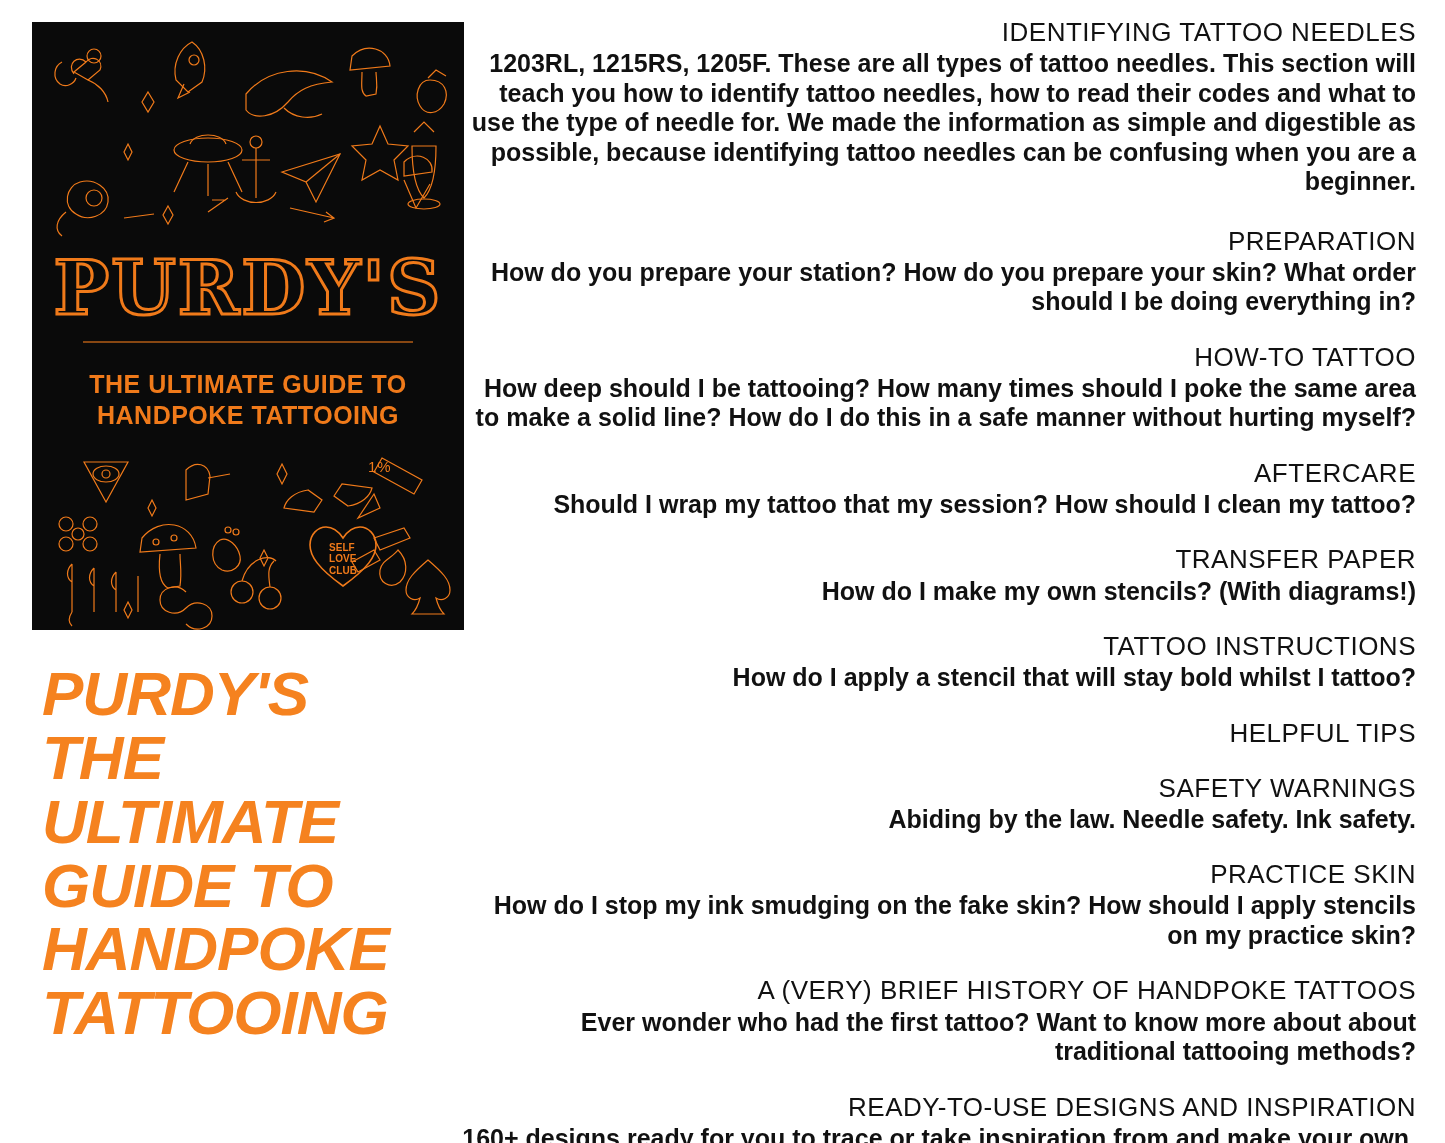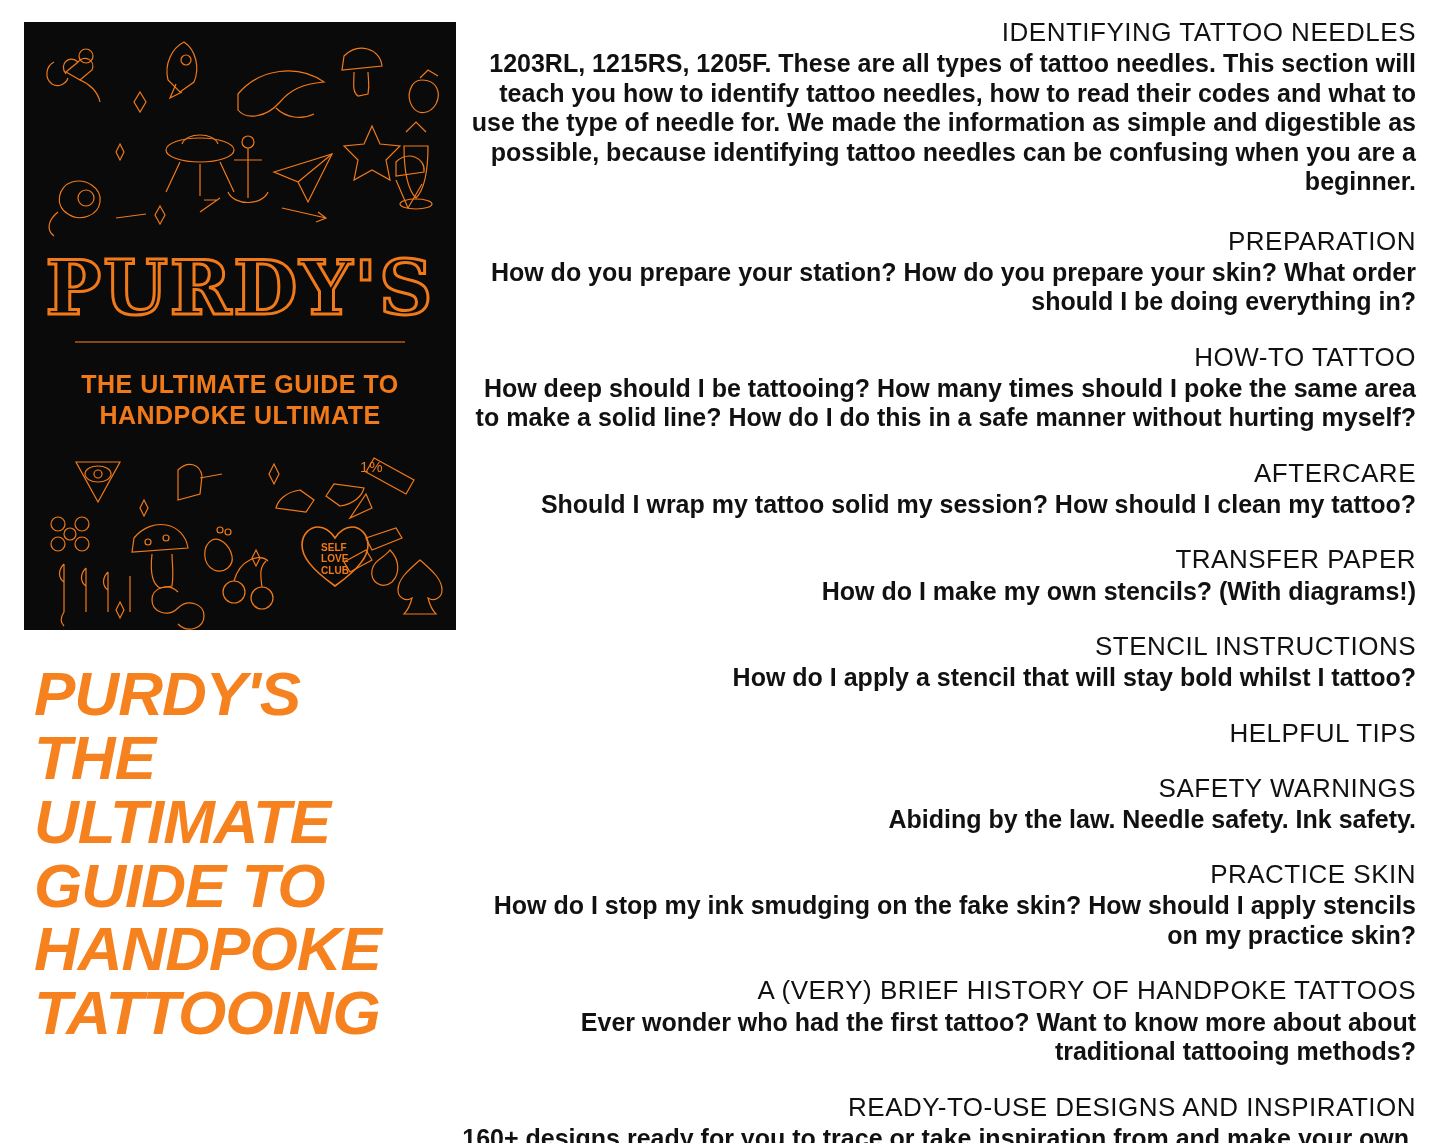--- a/index.html
+++ b/index.html
@@ -12,21 +12,21 @@
     width: 1445px;
     height: 1143px;
     position: relative;
     font-family: "DejaVu Sans", sans-serif;
     overflow: hidden;
   }
 
   
   #left-column {
     position: absolute;
-    left: 4px;
+    left: 12px;
     top: 0;
     width: 460px;
     height: 1143px;
   }
 
   
   #book-cover {
     position: absolute;
     left: 20px;
     top: 22px;
@@ -212,21 +212,21 @@
       <path d="M96 122 l4 8 l-4 8 l-4-8z"></path>
       <path d="M176 190 l20-14 M180 178 l14 0"></path>
       <path d="M92 196 l30-4"></path>
     </svg>
 
     <div id="cover-title-block">
       <h1 id="cover-wordmark">PURDY'S</h1>
       <div class="cover-divider"></div>
       <p id="cover-subtitle">
         <span>THE ULTIMATE GUIDE TO</span><br>
-        <span>HANDPOKE ULTIMATE</span>
+        <span>HANDPOKE TATTOOING</span>
       </p>
     </div>
 
     <svg id="cover-art-bottom" viewBox="0 0 432 188" fill="none" stroke="#F07A1A" stroke-width="1.2">
 
       <path d="M52 20 l44 0 l-22 40z"></path>
       <ellipse cx="74" cy="32" rx="13" ry="8"></ellipse>
       <circle cx="74" cy="32" r="4"></circle>
 
       <circle cx="46" cy="92" r="6"></circle>
@@ -313,30 +313,30 @@
     <p class="section-body">How do you prepare your station? How do you prepare your skin? What order should I be doing everything in?</p>
   </div>
 
   <div class="section">
     <h2 class="section-heading">HOW-TO TATTOO</h2>
     <p class="section-body">How deep should I be tattooing? How many times should I poke the same area to make a solid line? How do I do this in a safe manner without hurting myself?</p>
   </div>
 
   <div class="section">
     <h2 class="section-heading">AFTERCARE</h2>
-    <p class="section-body">Should I wrap my tattoo solid my session? How should I clean my tattoo?</p>
+    <p class="section-body">Should I wrap my tattoo that my session? How should I clean my tattoo?</p>
   </div>
 
   <div class="section">
     <h2 class="section-heading">TRANSFER PAPER</h2>
     <p class="section-body">How do I make my own stencils? (With diagrams!)</p>
   </div>
 
   <div class="section">
-    <h2 class="section-heading">STENCIL INSTRUCTIONS</h2>
+    <h2 class="section-heading">TATTOO INSTRUCTIONS</h2>
     <p class="section-body">How do I apply a stencil that will stay bold whilst I tattoo?</p>
   </div>
 
   <div class="section">
     <h2 class="section-heading">HELPFUL TIPS</h2>
   </div>
 
   <div class="section">
     <h2 class="section-heading">SAFETY WARNINGS</h2>
     <p class="section-body">Abiding by the law. Needle safety. Ink safety.</p>

